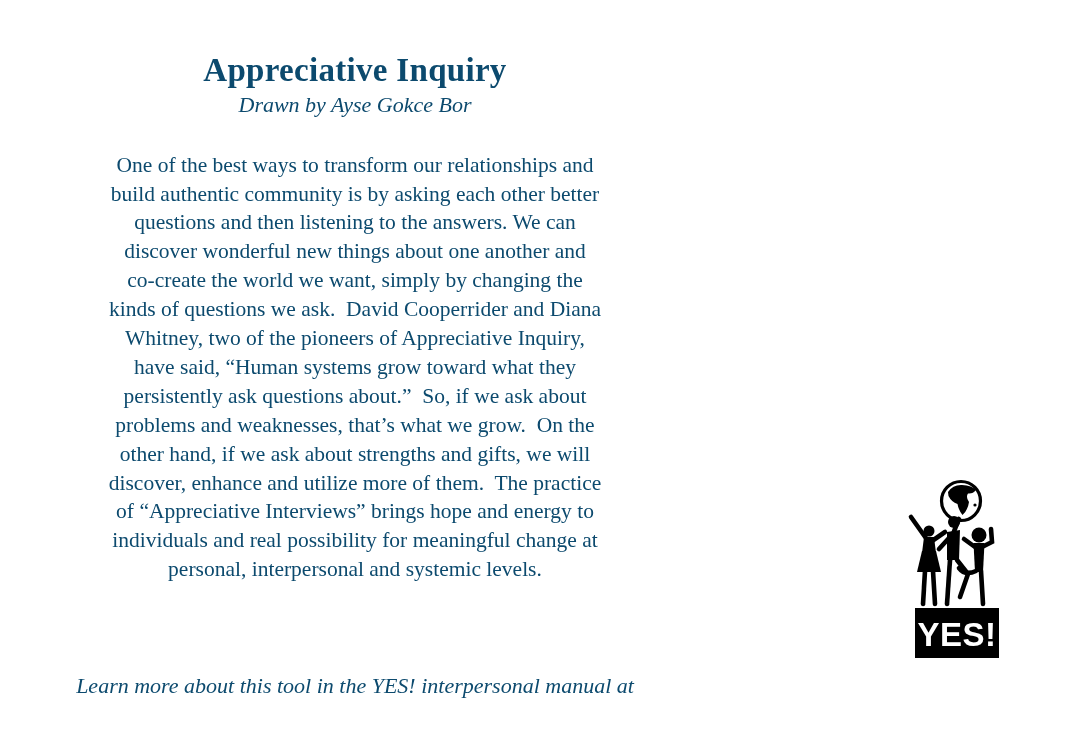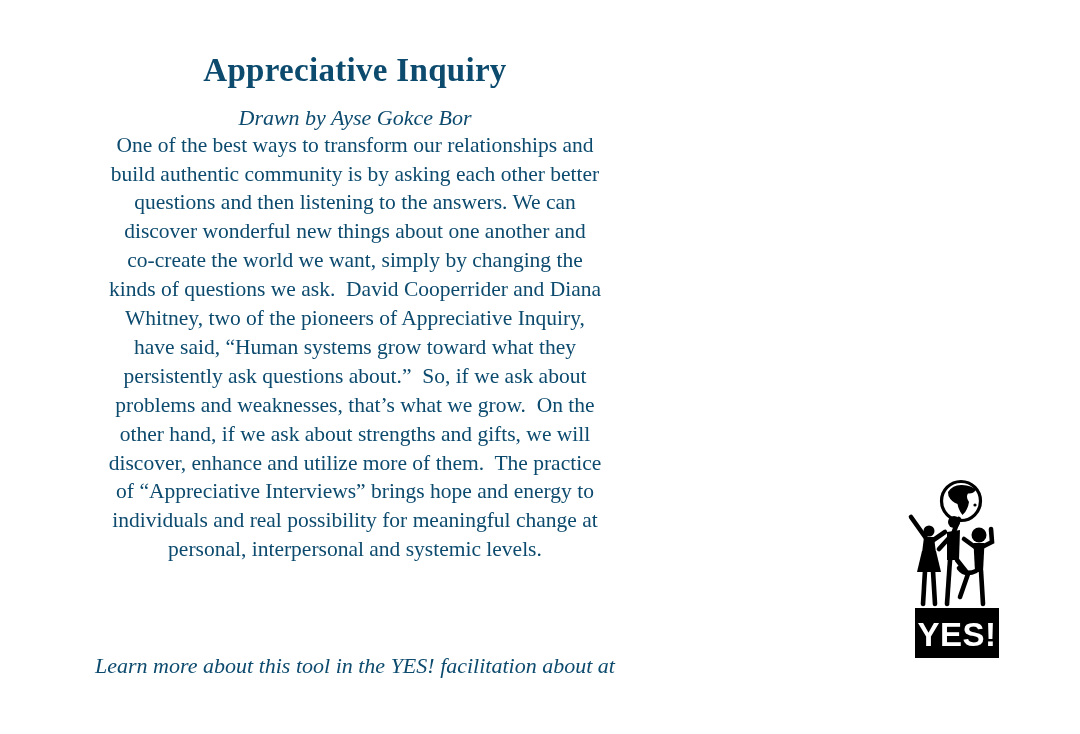--- a/index.html
+++ b/index.html
@@ -21,24 +21,25 @@
   .title {
     margin-top:52px;
     font-size:33px;
     font-weight:bold;
     line-height:1.1;
     letter-spacing:0.3px;
   }
   .subtitle {
     font-size:22px;
     font-style:italic;
-    margin-top:17px;
+    margin-top:4px;
     line-height:1.15;
   }
   .body-text {
+    margin-top:33px;
     font-size:21.5px;
     line-height:28.9px;
     white-space:pre-wrap;
   }
   .footer-text {
     margin-top:29px;
     font-size:22px;
     font-style:italic;
     line-height:29px;
     white-space:pre-wrap;
@@ -53,21 +54,21 @@
 </head>
 <body>
 
 <div class="card">
 
   <div class="content">
     <div class="title">Appreciative Inquiry</div>
     <div class="subtitle">Drawn by Ayse Gokce Bor</div>
     <div class="body-text">One of the best ways to transform our relationships and<br>build authentic community is by asking each other better<br>questions and then listening to the answers. We can<br>discover wonderful new things about one another and<br>co-create the world we want, simply by changing the<br>kinds of questions we ask.  David Cooperrider and Diana<br>Whitney, two of the pioneers of Appreciative Inquiry,<br>have said, “Human systems grow toward what they<br>persistently ask questions about.”  So, if we ask about<br>problems and weaknesses, that’s what we grow.  On the<br>other hand, if we ask about strengths and gifts, we will<br>discover, enhance and utilize more of them.  The practice<br>of “Appreciative Interviews” brings hope and energy to<br>individuals and real possibility for meaningful change at<br>personal, interpersonal and systemic levels.</div>
     <div class="footer-text">
-      <div>Learn more about this tool in the YES! facilitation about at</div>
+      <div>Learn more about this tool in the YES! interpersonal manual at</div>
       
     </div>
   </div>
 
   <div class="logo">
     <svg viewBox="0 0 100 184" xmlns="http://www.w3.org/2000/svg">
 
       <g>
         <circle cx="59" cy="26" r="19.5" fill="none" stroke="#000" stroke-width="3.2"></circle>
         <path fill="#000" d="M46,17 Q51,9.5 60,10 Q70,10.5 74,15 Q71,19 66,18.5 Q63.5,22 67,27 Q66,35 60.5,40 Q56.5,35 55.5,29 Q49.5,27 46.5,21 Z"></path>

